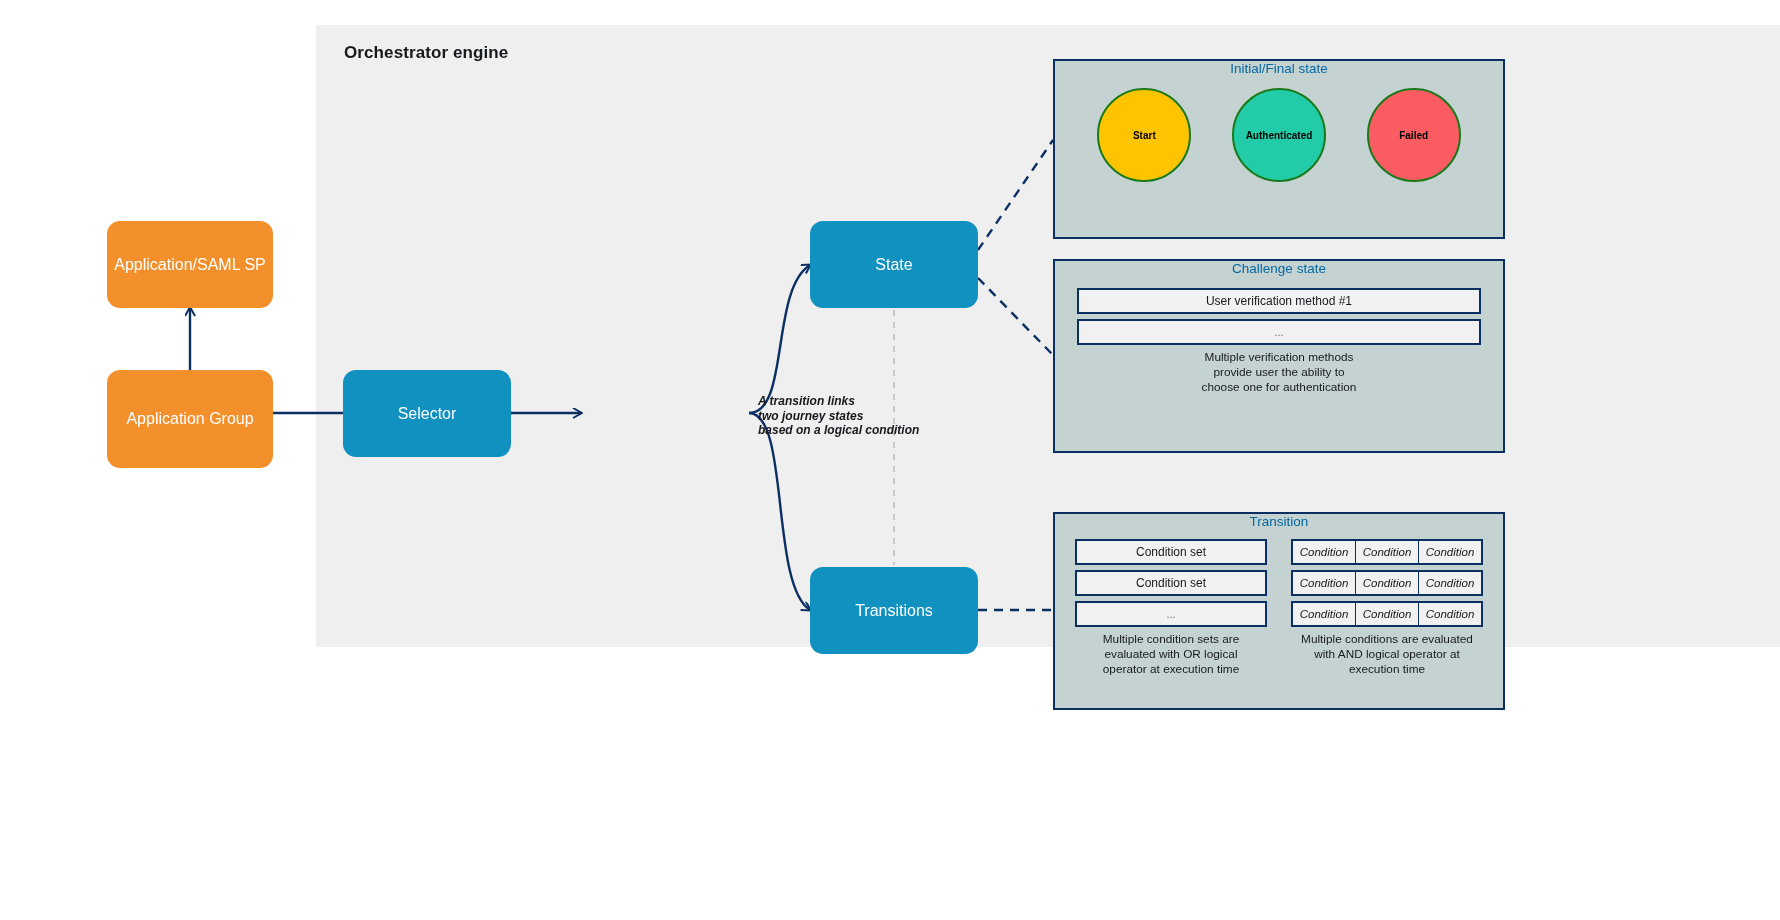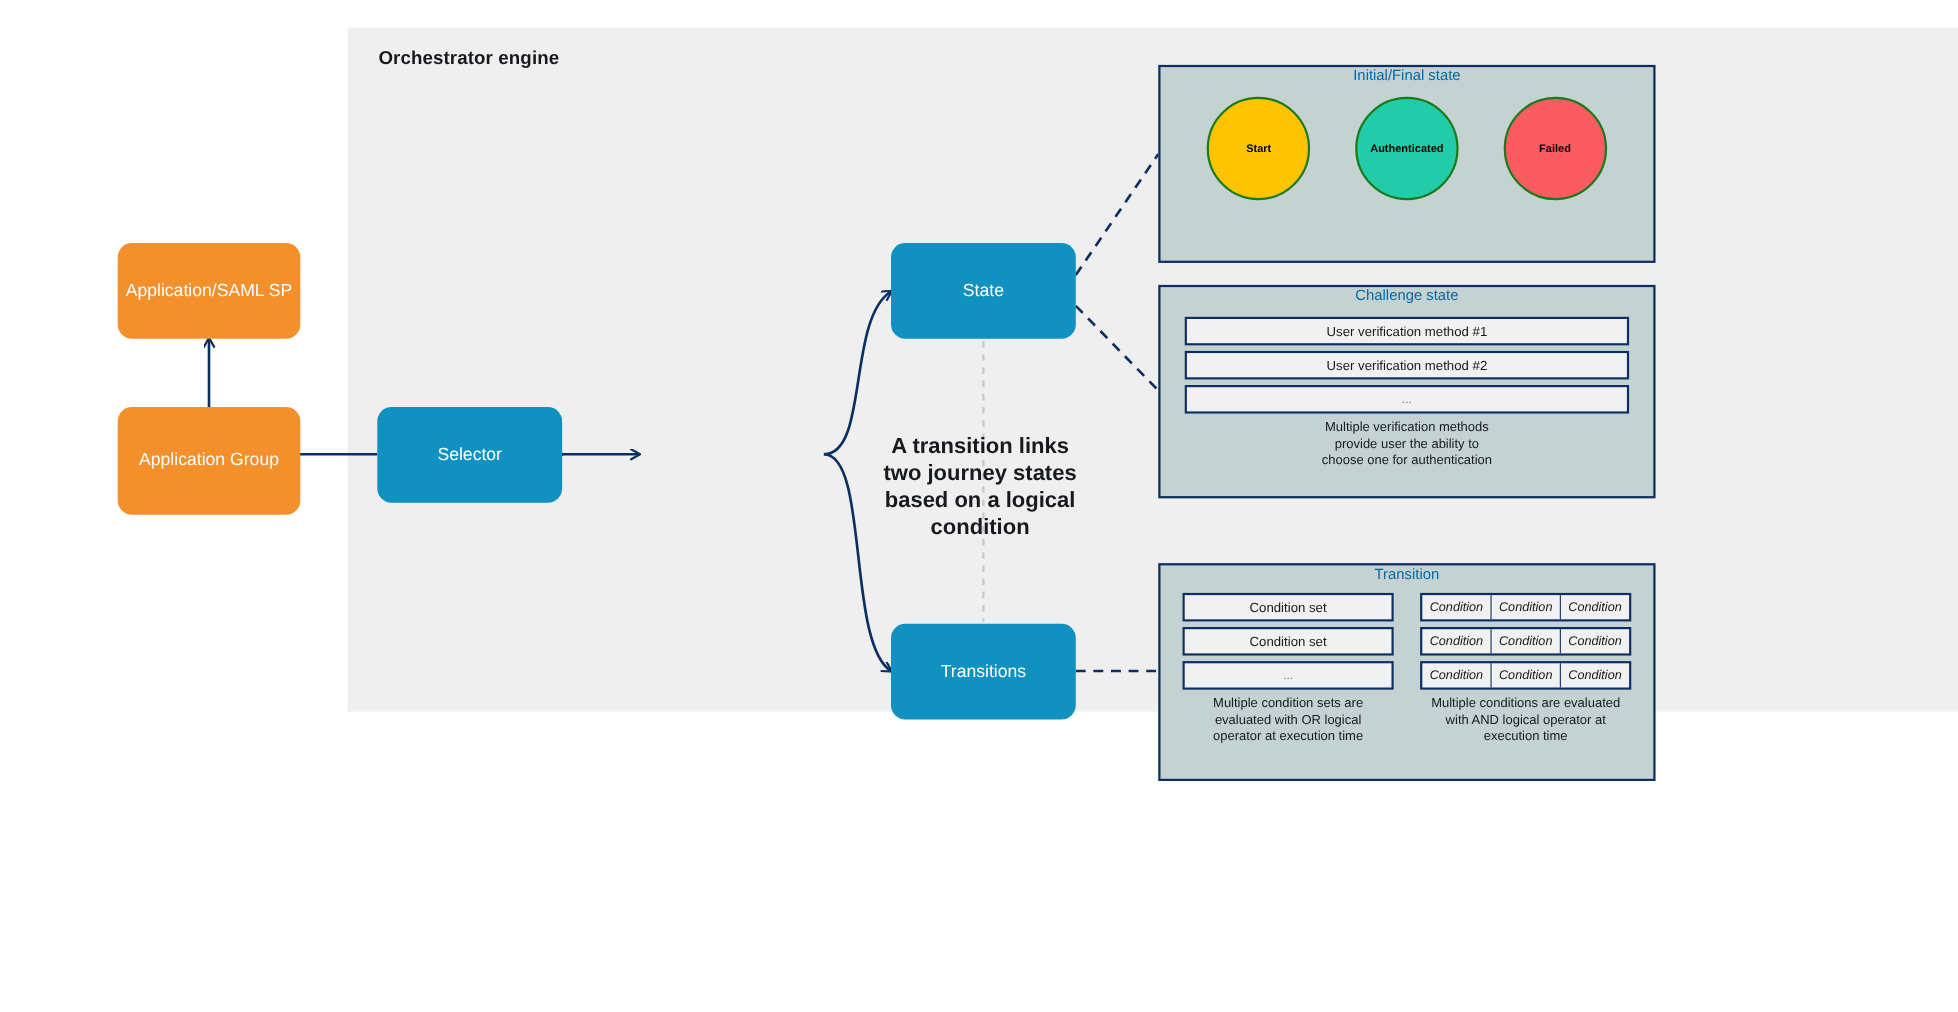--- a/index.html
+++ b/index.html
@@ -34,22 +34,22 @@
   #node-app-saml{left:107px;top:221px;width:166px;height:87px;}
   #node-app-group{left:107px;top:370px;width:166px;height:98px;}
   #node-selector{left:343px;top:370px;width:168px;height:87px;}
   #node-journey{left:581px;top:370px;width:168px;height:87px;}
   #node-state{left:810px;top:221px;width:168px;height:87px;}
   #node-transitions{left:810px;top:567px;width:168px;height:87px;}
 
   
   .annotation{
     position:absolute;left:758px;top:394px;width:266px;
-    text-align:center;font-size:20px;font-weight:bold;color:#16191d;
-    line-height:1.22;white-space:pre-line;
+    font-size:12px;font-weight:bold;color:#16191d;
+    line-height:1.22;white-space:pre-line;font-style:italic;
   }
 
   
   .card{
     position:absolute;background:#c5d2d2;border:2px solid #0b2f62;
     box-sizing:border-box;
   }
   .card-title{
     text-align:center;font-size:13.5px;font-weight:normal;color:#0369a1;
     margin-top:0;
@@ -163,21 +163,20 @@
         <div class="state-circle" style="background: rgb(250, 92, 98); border-color: rgb(26, 122, 26);">
           <span>Failed</span>
         </div>
       </div>
   </div>
 
   <div class="card" id="card-challenge">
     <div class="card-title">Challenge state</div>
     <div class="bar-stack" id="method-list">
         <div class="bar">User verification method #1</div>
-        <div class="bar">User verification method #2</div>
         <div class="bar ellipsis">...</div>
       </div>
     <div class="card-caption">Multiple verification methods
 provide user the ability to
 choose one for authentication</div>
   </div>
 
   <div class="card" id="card-transition">
     <div class="card-title">Transition</div>
     <div class="tr-cols">

